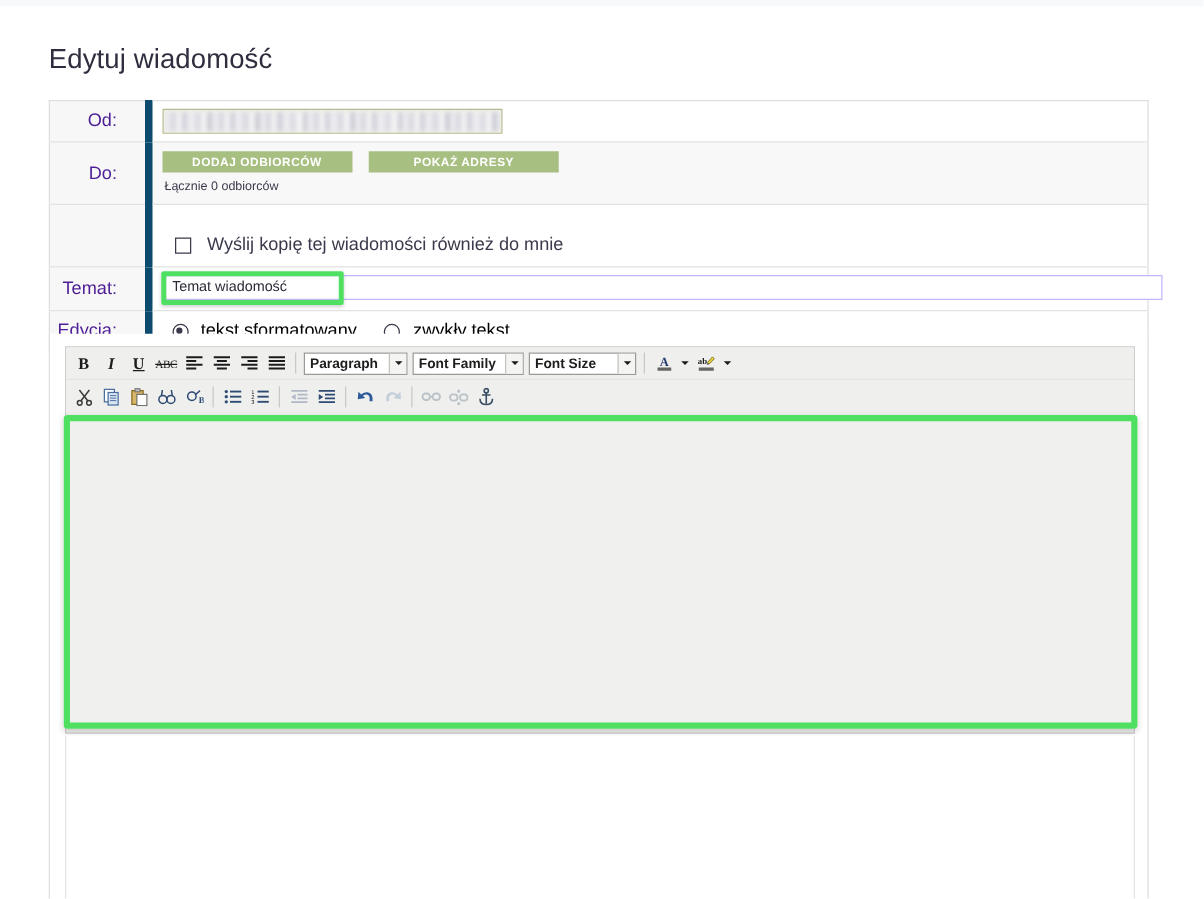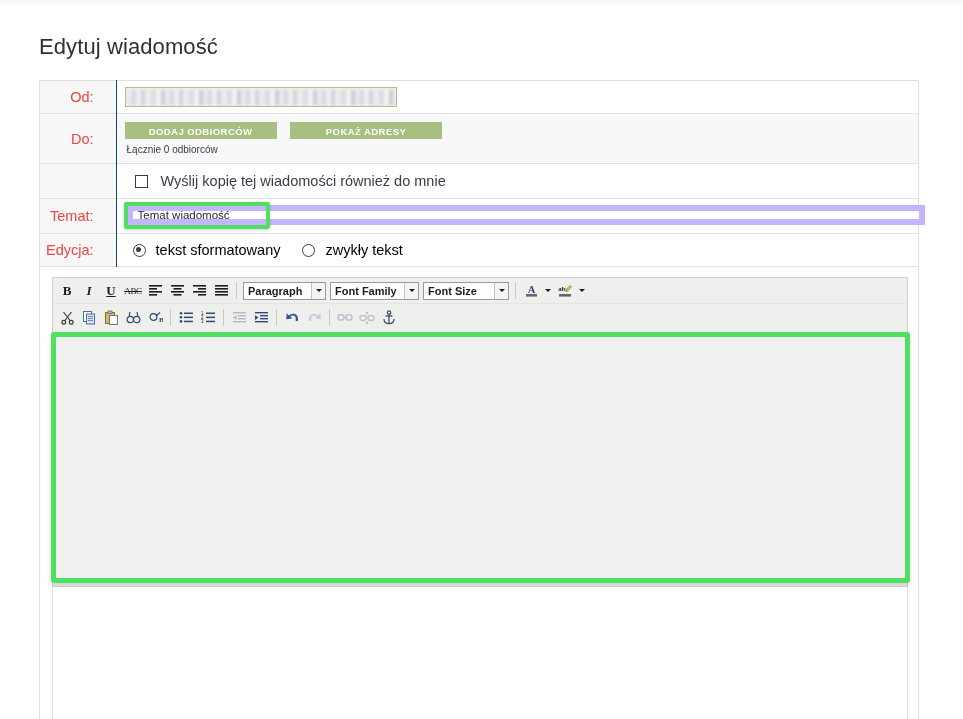--- a/index.html
+++ b/index.html
@@ -44,25 +44,25 @@
     width: 880px;
     border-collapse: collapse;
     border: 1px solid #dedede;
     background: #ffffff;
   }
   .form-table tr { border-bottom: 1px solid #e2e2e2; }
   .form-table td { padding: 0; vertical-align: middle; }
   td.lbl {
     width: 72px;
     background: #f7f7f7;
-    border-right: 1px solid #0c4a6e;
+    border-right: 6px solid #0c4a6e;
     text-align: right;
     padding: 6px 22px 6px 6px;
     font-size: 14.5px;
-    color: #ef4444;
+    color: #4c1d95;
     white-space: nowrap;
   }
   td.fld {
     background: #ffffff;
     padding: 6px 8px;
   }
   tr.shade td.fld { background: #f8f8f8; }
   tr.shade td.lbl { background: #f7f7f7; }
 
   
@@ -122,20 +122,21 @@
     font-size: 10px;
     color: #3a3a4c;
     padding: 1px 0 2px 2px;
   }
 
   
   .copy-row-inner {
     display: flex;
     align-items: center;
     padding: 3px 0 3px 10px;
+    margin-top: 15px;
   }
   .chk {
     width: 13px; height: 13px;
     border: 1.6px solid #3a3a4c;
     background: #fff;
     display: inline-block;
     flex: none;
     cursor: pointer;
   }
   .copy-label {
@@ -144,21 +145,21 @@
     margin-left: 13px;
     white-space: nowrap;
   }
 
   
   .subject-wrap { position: relative; height: 22px; }
   .subject-input {
     position: absolute;
     left: 2px; top: 0;
     width: 798px; height: 20px;
-    border: 6px solid #c4b5fd;
+    border: 1px solid #c4b5fd;
     background: #ffffff;
     font-family: "Liberation Sans", sans-serif;
     font-size: 11.5px;
     color: #2a2a38;
     padding: 0 5px;
     outline: none;
   }
   .subject-hl {
     position: absolute;
     left: -1px; top: -3px;

